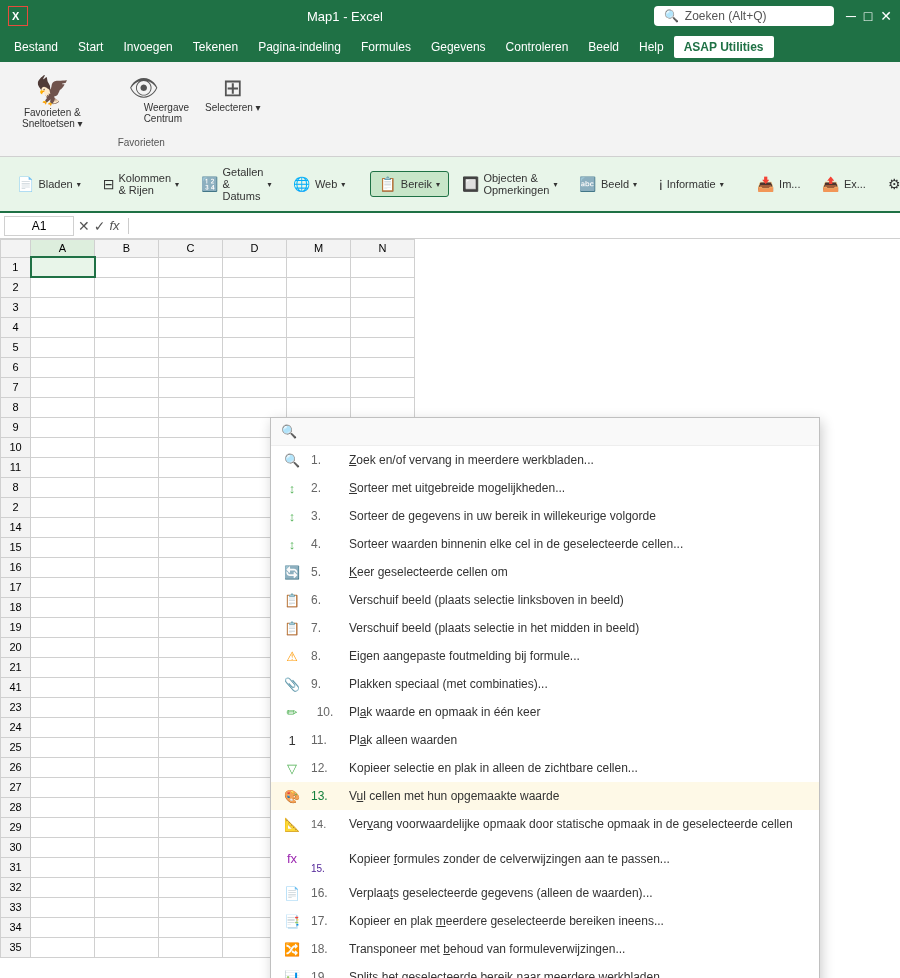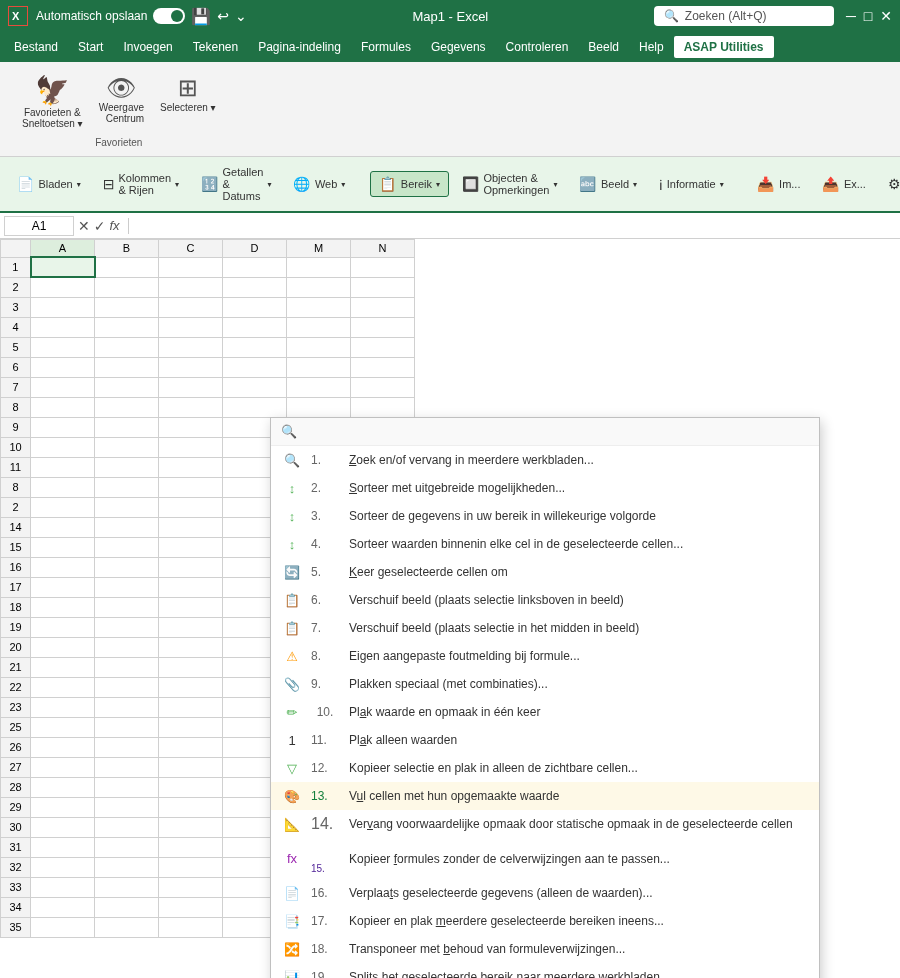--- a/index.html
+++ b/index.html
@@ -175,27 +175,20 @@
   </style>
 </head>
 <body>
 
 <div class="titlebar">
   <div class="titlebar-logo">
     <svg width="18" height="18" viewBox="0 0 18 18" fill="none">
       <rect width="18" height="18" fill="#1f7145"></rect>
       <text x="3" y="13" fill="white" font-size="11" font-weight="bold">X</text>
     </svg>
-  </div>
-  <div class="titlebar-autosave">
-    <span>Automatisch opslaan</span>
-    <div class="toggle-switch"></div>
-    <span style="font-size:16px;">💾</span>
-    <span style="font-size:14px;">↩</span>
-    <span style="font-size:14px;">⌄</span>
   </div>
   <div class="titlebar-center">Map1 - Excel</div>
   <div class="titlebar-search">
     <span>🔍</span>
     <span>Zoeken (Alt+Q)</span>
   </div>
   <div style="display:flex;gap:8px;margin-left:12px;color:white;font-size:14px;">
     <span>─</span>
     <span>□</span>
     <span>✕</span>
@@ -218,21 +211,21 @@
 
 <div class="ribbon">
   <div class="ribbon-group">
     <div style="display:flex;gap:4px;align-items:flex-start;">
       <div class="ribbon-btn">
         <span style="font-size:28px;color:#c0392b;">🦅</span>
         <span style="font-size:10px;text-align:center;">Favorieten &amp;<br>Sneltoetsen ▾</span>
       </div>
       <div class="ribbon-btn">
         <span style="font-size:24px;color:#555;">👁</span>
-        <span style="font-size:10px;text-align:right;">Weergave<br>Centrum</span>
+        <span style="font-size:10px;text-align:left;margin-left:45px;">Weergave<br>Centrum</span>
       </div>
       <div class="ribbon-btn">
         <span style="font-size:24px;color:#555;">⊞</span>
         <span style="font-size:10px;text-align:right;">Selecteren ▾</span>
       </div>
     </div>
     <div class="ribbon-group-label">Favorieten</div>
   </div>
 </div>
 
@@ -504,30 +497,39 @@
           <tr>
             <td class="row-header">21</td>
             <td></td>
             <td></td>
             <td></td>
             <td></td>
             <td></td>
             <td></td>
           </tr>
           <tr>
-            <td class="row-header">22</td>
+            <td class="row-header">41</td>
             <td></td>
             <td></td>
             <td></td>
             <td></td>
             <td></td>
             <td></td>
           </tr>
           <tr>
             <td class="row-header">23</td>
+            <td></td>
+            <td></td>
+            <td></td>
+            <td></td>
+            <td></td>
+            <td></td>
+          </tr>
+          <tr>
+            <td class="row-header">24</td>
             <td></td>
             <td></td>
             <td></td>
             <td></td>
             <td></td>
             <td></td>
           </tr>
           <tr>
             <td class="row-header">25</td>
             <td></td>
@@ -698,21 +700,21 @@
           <span style="color: rgb(102, 102, 102); font-size: 12px; min-width: 28px;">12.</span>
           <span class="item-text">Kopieer selectie en plak in alleen de zichtbare cellen...</span>
         </div>
         <div class="dropdown-item highlighted">
           <span class="item-icon" style="color: rgb(255, 152, 0);">🎨</span>
           <span style="color: #15803d; font-size: 12px; min-width: 28px;">13.</span>
           <span class="item-text">V<u>u</u>l cellen met hun opgemaakte waarde</span>
         </div>
         <div class="dropdown-item">
           <span class="item-icon" style="color: rgb(33, 150, 243);">📐</span>
-          <span style="color: rgb(102, 102, 102); font-size: 16px; min-width: 28px;">14.</span>
+          <span style="color: rgb(102, 102, 102); font-size: 11px; min-width: 28px;">14.</span>
           <span class="item-text">Ver<u>v</u>ang voorwaardelijke opmaak door statische opmaak in de geselecteerde cellen</span>
         </div>
         <div class="dropdown-item">
           <span class="item-icon" style="color: rgb(156, 39, 176);">fx</span>
           <span style="color: #4c1d95; font-size: 10px; min-width: 28px; margin-top: 20px;">15.</span>
           <span class="item-text">Kopieer <u>f</u>ormules zonder de celverwijzingen aan te passen...</span>
         </div>
         <div class="dropdown-item">
           <span class="item-icon" style="color: rgb(33, 150, 243);">📄</span>
           <span style="color: rgb(102, 102, 102); font-size: 12px; min-width: 28px;">16.</span>

